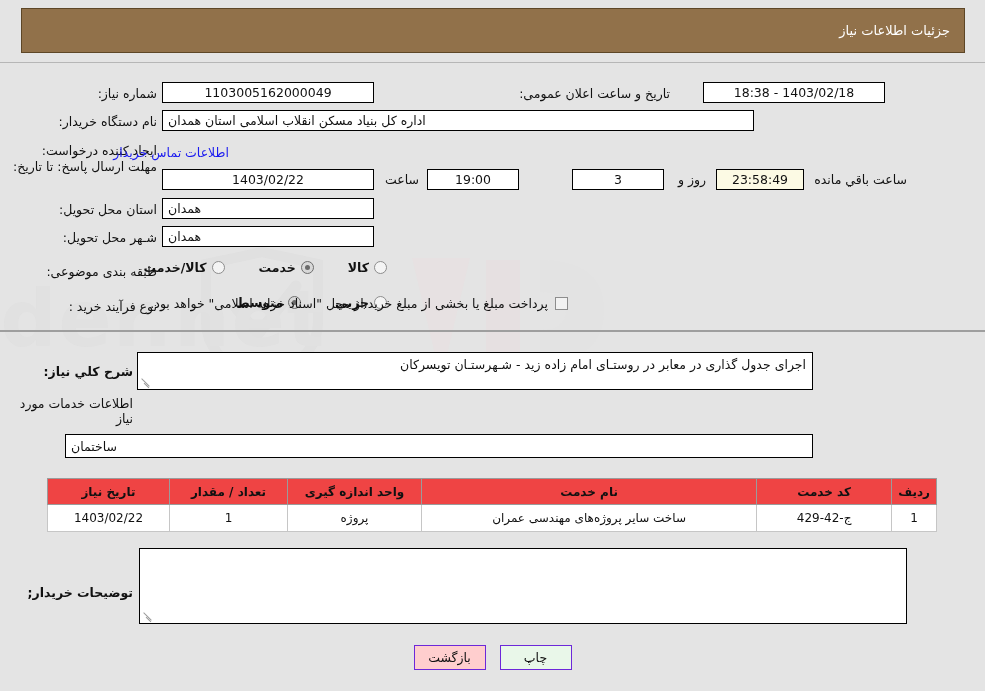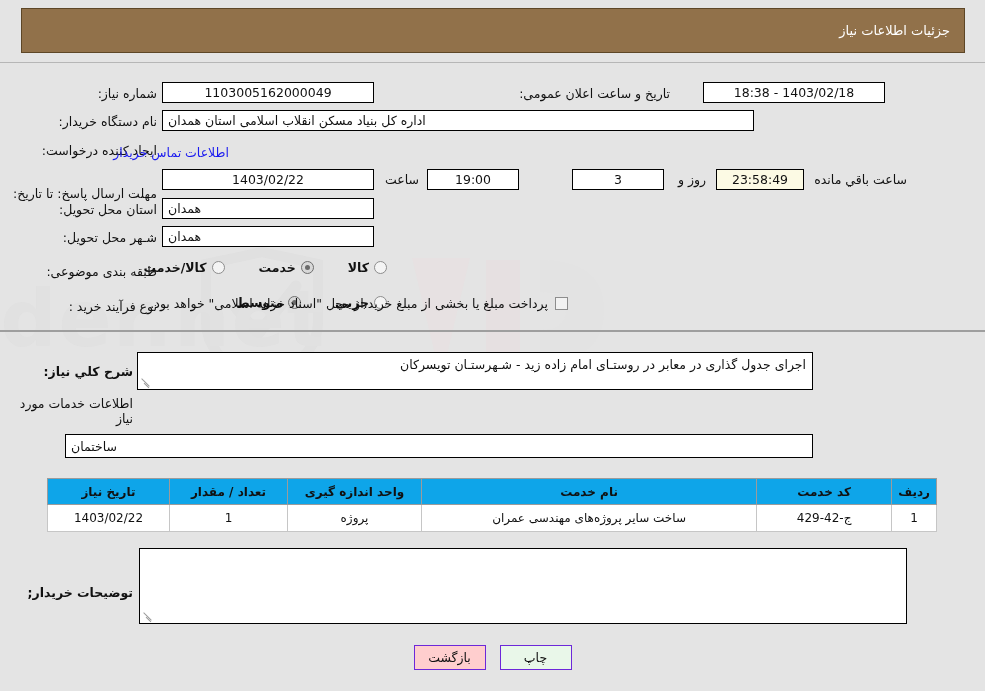--- a/index.html
+++ b/index.html
@@ -169,21 +169,21 @@
   }
 
   
   table.grid {
     position: absolute;
     border-collapse: collapse;
     font-size: 12px;
     background: #ffffff;
   }
   table.grid th {
-    background: #0ea5e9;
+    background: #ef4444;
     border: 1px solid #9b9b9b;
     font-weight: bold;
     color: #111;
     height: 26px;
     padding: 0 6px;
     text-align: center;
     white-space: nowrap;
   }
   table.grid td {
     background: #ffffff;
@@ -255,21 +255,21 @@
   </div>
   <div class="fld right" style="position:absolute; top:110px; right:231px; width:592px;">اداره کل بنیاد مسکن انقلاب اسلامی استان همدان</div>
 
   <div class="row" style="top:139px; right:828px;">
     <span class="lbl">ایجاد کننده درخواست:</span>
   </div>
   <div style="position:absolute; top:142px; right:756px;">
     <span class="linktxt">اطلاعات تماس خریدار</span>
   </div>
 
-  <div class="row" style="top:165px; right:828px; height:38px; align-items:flex-end;">
+  <div class="row" style="top:148px; right:828px; height:38px; align-items:center;">
     <span class="lbl" style="line-height:1.45;">مهلت ارسال پاسخ: تا تاریخ:</span>
   </div>
   <div class="fld center" style="position:absolute; top:169px; right:611px; width:212px;">1403/02/22</div>
   <div style="position:absolute; top:172px; right:566px;" class="plain">ساعت</div>
   <div class="fld center" style="position:absolute; top:169px; right:466px; width:92px;">19:00</div>
   <div class="fld center" style="position:absolute; top:169px; right:321px; width:92px;">3</div>
   <div style="position:absolute; top:172px; right:279px;" class="plain">روز و</div>
   <div class="fld cream center" style="position:absolute; top:169px; right:181px; width:88px;">23:58:49</div>
   <div style="position:absolute; top:172px; right:78px;" class="plain">ساعت باقي مانده</div>
 

